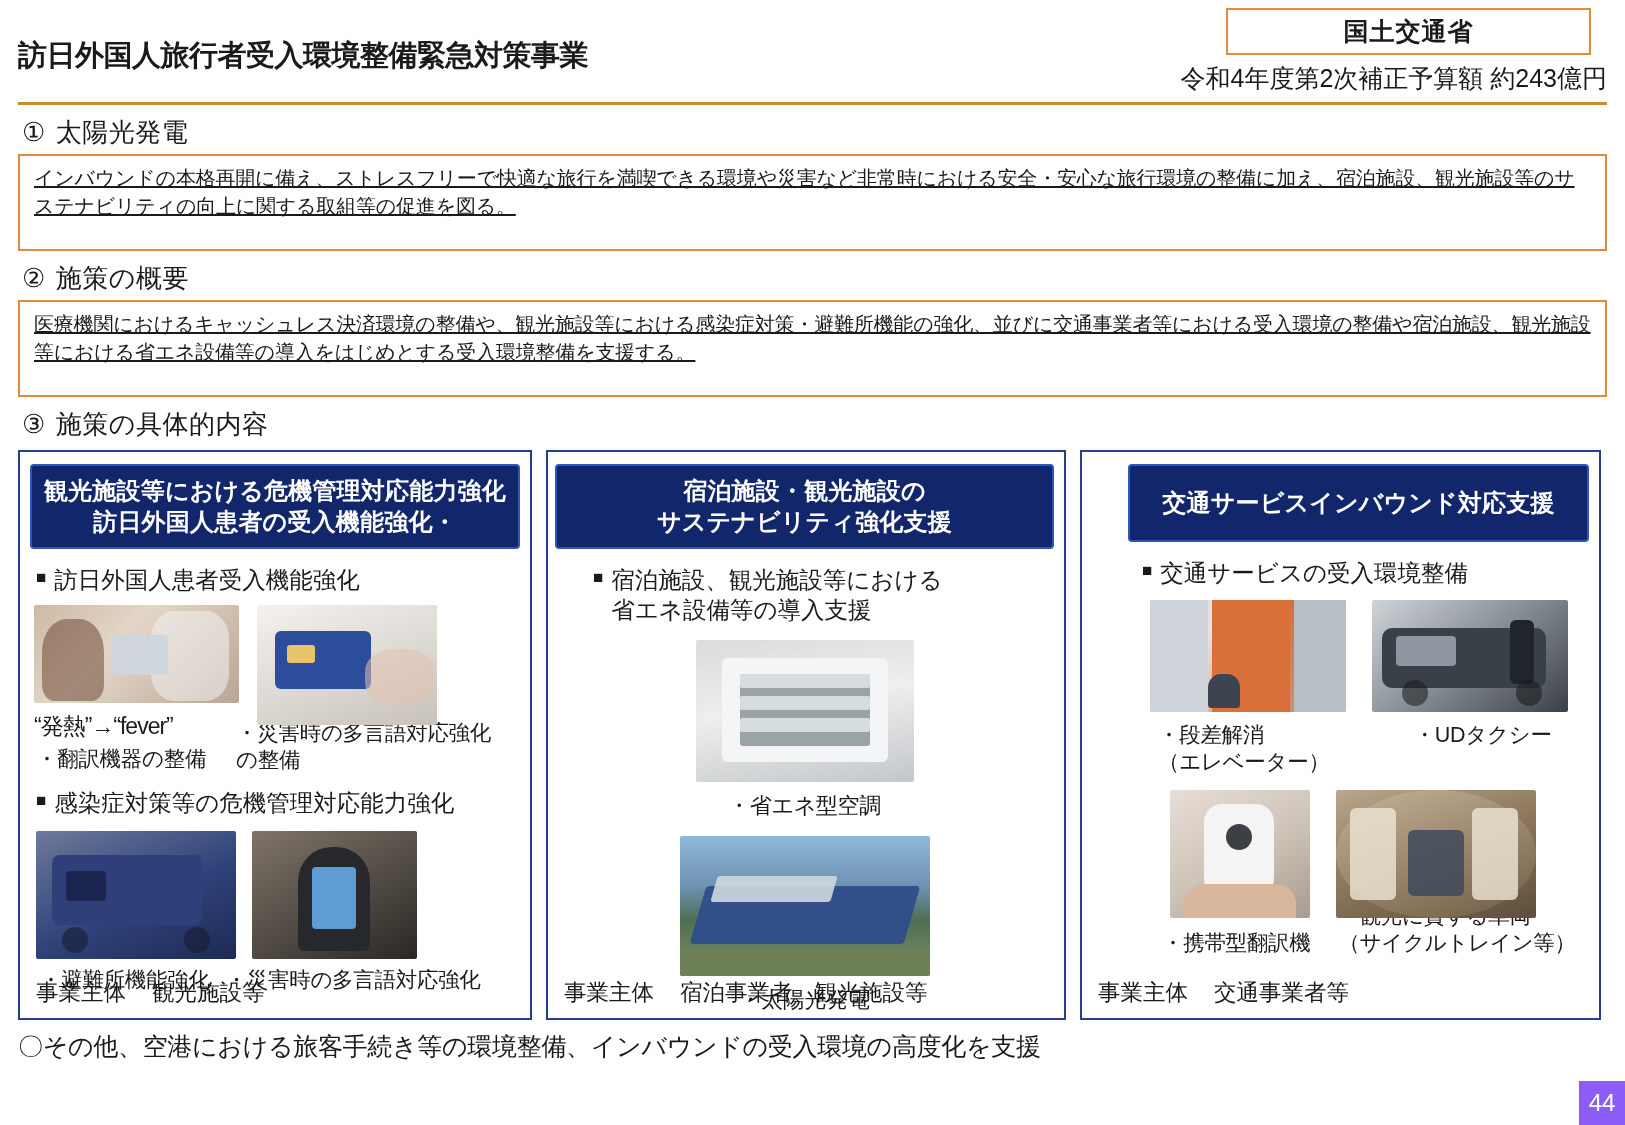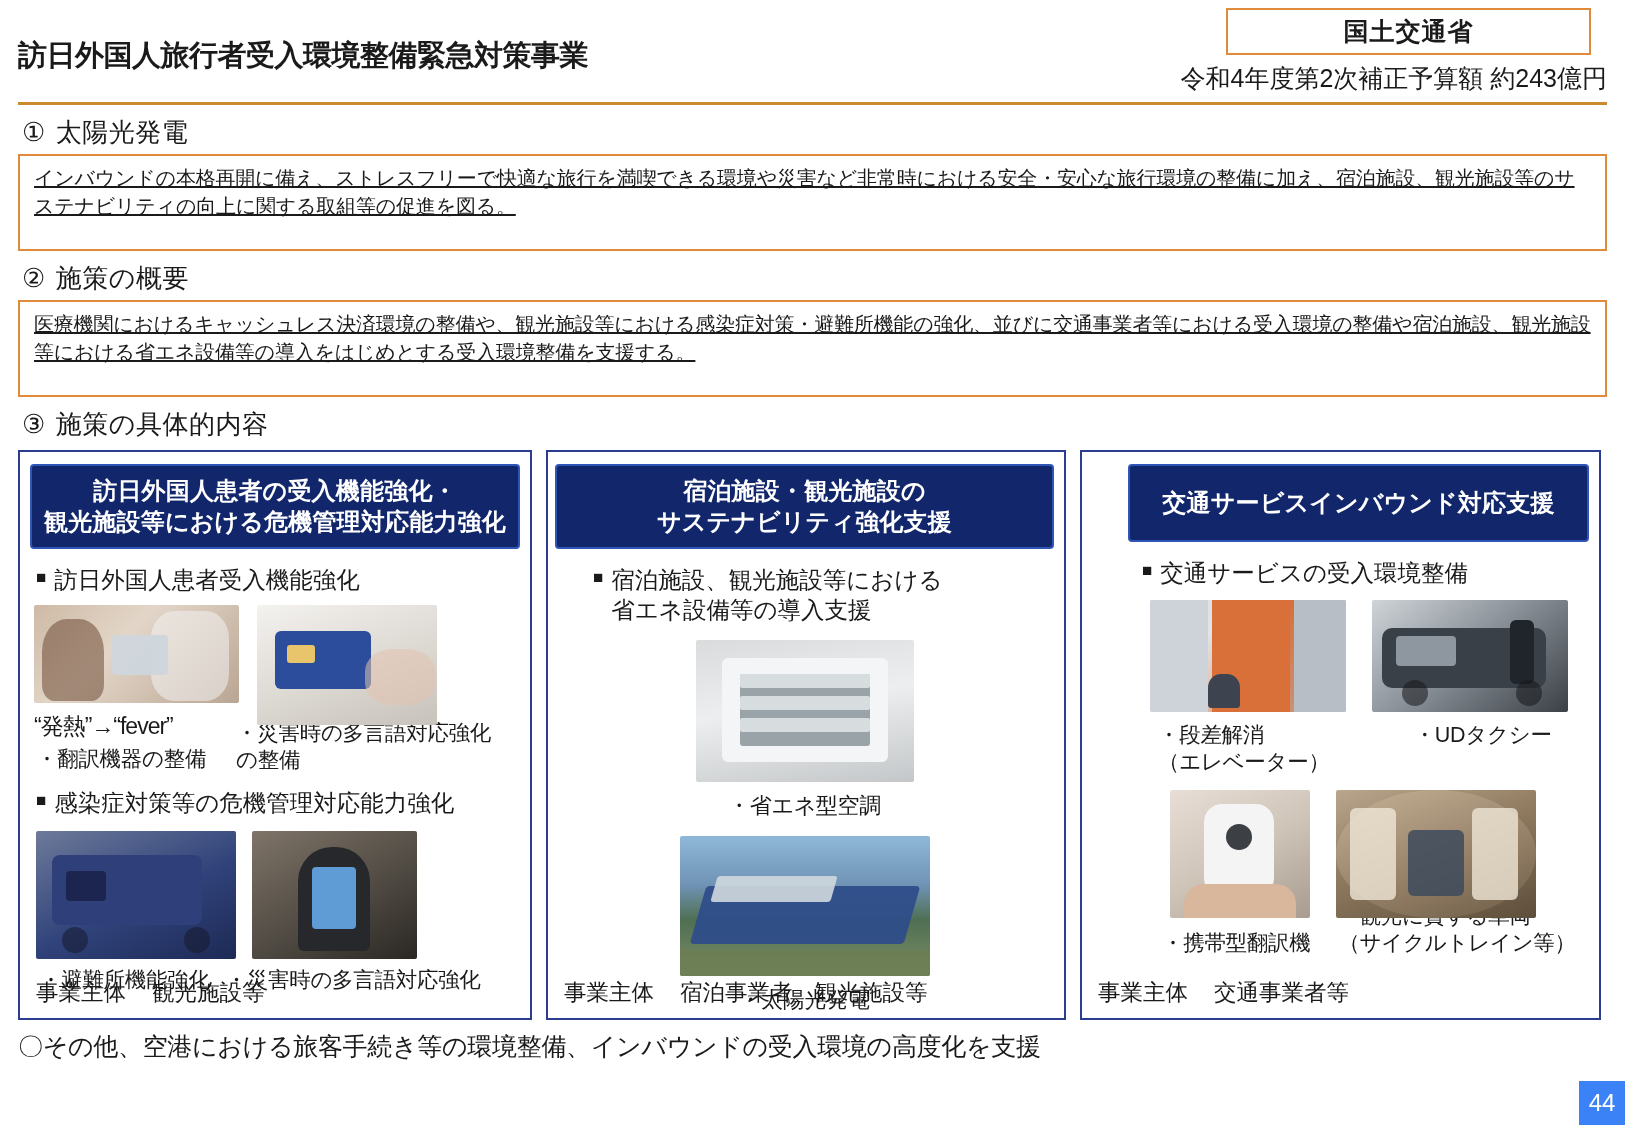--- a/index.html
+++ b/index.html
@@ -199,21 +199,21 @@
     margin-top: 10px;
     font-size: 25px;
     letter-spacing: -0.3px;
   }
   .page-num {
     position: absolute;
     right: 0;
     bottom: 0;
     width: 46px;
     height: 44px;
-    background: #3b82f6;
+    background: #8b5cf6;
     color: #ffffff;
     font-size: 24px;
     display: flex;
     align-items: center;
     justify-content: center;
   }
 
   
   .ph .fig {
     position: absolute;
@@ -246,22 +246,22 @@
   <div class="boxed">医療機関におけるキャッシュレス決済環境の整備や、観光施設等における感染症対策・避難所機能の強化、並びに交通事業者等における受入環境の整備や宿泊施設、観光施設等における省エネ設備等の導入をはじめとする受入環境整備を支援する。</div>
 
   <div class="sec-label">
     <span class="num">③</span><span>施策の具体的内容</span>
   </div>
 
   <div class="cols">
 
     <div class="col c1" style="height:570px;">
       <div class="col-head">
+        <div>観光施設等における危機管理対応能力強化</div>
         <div>訪日外国人患者の受入機能強化・</div>
-        <div>観光施設等における危機管理対応能力強化</div>
       </div>
 
       <div class="bullet">
         <span class="sq">■</span>
         <span>訪日外国人患者受入機能強化</span>
       </div>
 
       <div class="c1-row1">
         <div>
           <div class="ph clinic c1-photo-clinic">

